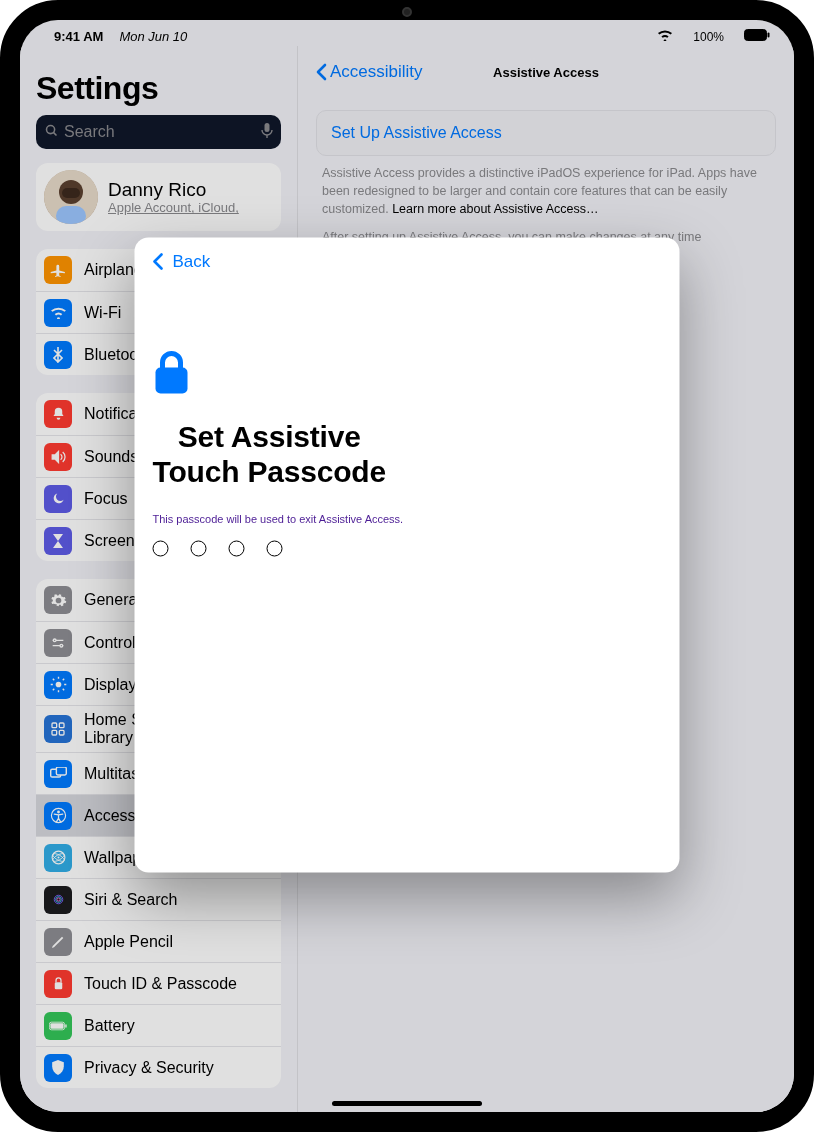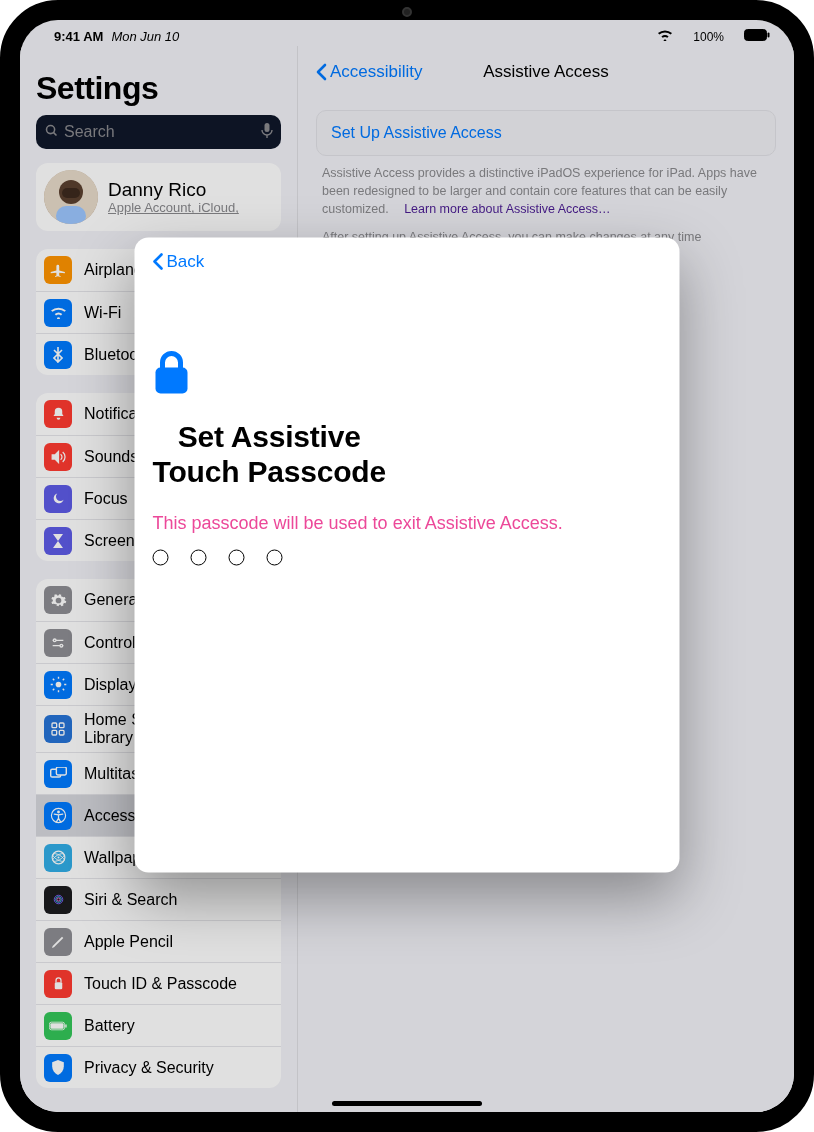--- a/index.html
+++ b/index.html
@@ -31,21 +31,21 @@
     background:#222; border:2px solid #333;
     z-index:50;
   }
   
   .statusbar {
     height:26px;
     display:flex; align-items:flex-end; justify-content:space-between;
     padding:0 24px 2px 34px;
     font-size:13px; font-weight:600; color:#000;
   }
-  .statusbar .left { display:flex; gap:8px; align-items:baseline;}
+  .statusbar .left { display:flex; gap:16px; align-items:baseline;}
   .statusbar .left .date { font-weight:500; font-size:13px;font-style:italic;}
   .statusbar .right { display:flex; gap:20px; align-items:center; font-size:12px; font-weight:500;}
   .wifi-ico,.batt-ico { display:inline-block; }
   .content {
     position:absolute; top:26px; bottom:0; left:0; right:0;
     display:flex;
   }
   
   .sidebar {
     width:278px;
@@ -99,57 +99,57 @@
   
   .detail {
     flex:1; background:#f2f2f7;
     padding: 6px 18px 0 18px;
     position:relative;
   }
   .detail .navrow {
     display:flex; align-items:center; height:40px;
   }
   .detail .navrow .backbtn { color:#0079ff; font-size:17px; display:flex; align-items:center; gap:2px;}
-  .detail .navrow .title { position:absolute; left:0; right:0; text-align:center; font-size:17px; font-weight:400; pointer-events:none;}
+  .detail .navrow .title { position:absolute; left:0; right:0; text-align:center; font-size:13px; font-weight:700; pointer-events:none;}
   .detail .card {
     margin-top:18px;
     background:#efeff4; border:0.5px solid #e1e1e6; border-radius:10px;
     padding:13px 14px;
     color:#0079ff; font-size:16px;
   }
   .detail .caption {
     margin:8px 6px 0 6px; font-size:12.5px; color:#8a8a8e; line-height:1.45;
   }
-  .detail .caption .link { color:#4c1d95;margin-left:12px; }
+  .detail .caption .link { color:#000000; }
   
   .dim {
     position:absolute; inset:0;
     background:rgba(0,0,0,0.12);
     pointer-events:none;
   }
   
   .modal {
     position:absolute;
     width:545px; height:635px;
     left:50%; top:49%; transform:translate(-50%,-50%);
     background:#fff; border-radius:14px;
     box-shadow:0 25px 60px rgba(0,0,0,0.35);
     display:flex; flex-direction:column;
     padding:14px 18px;
   }
-  .modal .mback { color:#0079ff; font-size:17px; display:flex; align-items:center; gap:2px;}
+  .modal .mback { color:#0079ff; font-size:17px; display:flex; align-items:center; gap:8px;}
   .modal .center {
     margin-top:78px;
     display:flex; flex-direction:column; align-items:flex-start;
   }
   .modal .lock { color:#0079ff; }
   .modal h2 {
     margin:20px 0 0 0; text-align:center; font-size:30px; font-weight:700; line-height:1.15; letter-spacing:-0.2px;
   }
-  .modal .desc { margin-top:24px; font-size:18px; color:#ec4899; text-align:center;}
+  .modal .desc { margin-top:24px; font-size:11px; color:#4c1d95; text-align:center;}
   .modal .dots { margin-top:16px; display:flex; gap:22px; }
   .modal .dot {
     width:16px; height:16px; border-radius:50%;
     border:1.3px solid #000;
   }
   
   .homebar {
     position:absolute; bottom:6px; left:50%; transform:translateX(-50%);
     width:150px; height:5px; border-radius:3px; background:#000;
   }

